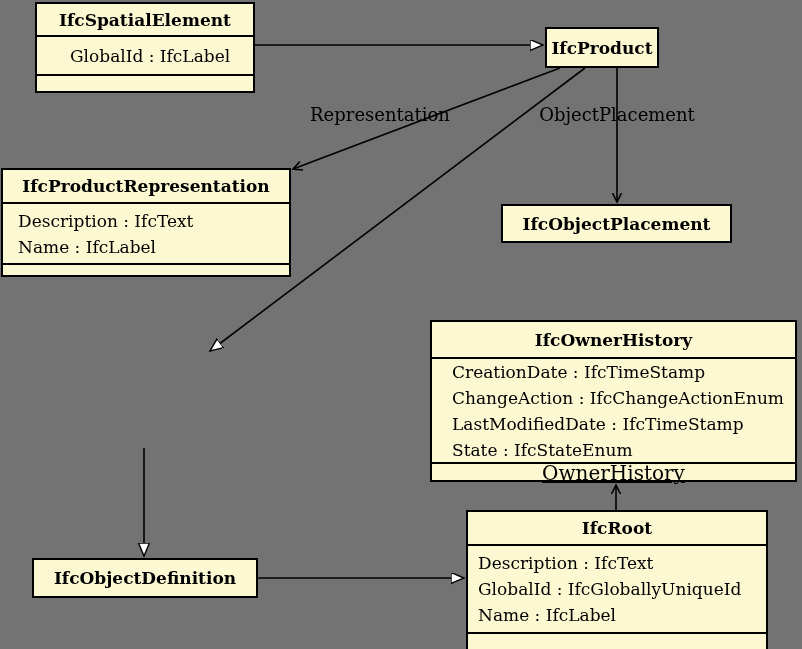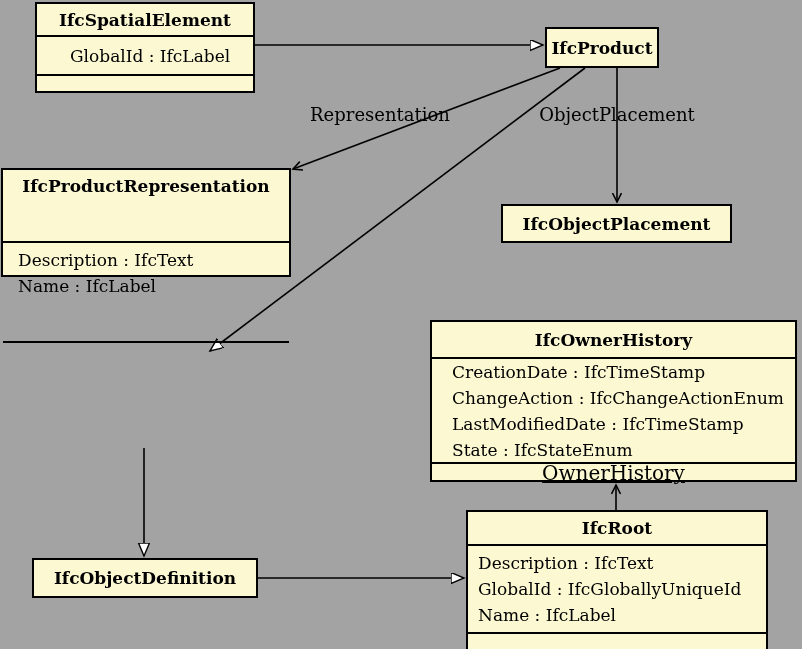--- a/index.html
+++ b/index.html
@@ -1,17 +1,17 @@
 <!DOCTYPE html>
 <html style="--box-fill: #FBF8D2;"><head>
 <meta charset="utf-8">
 <style>
   html,body { margin:0; padding:0; background:#fff; }
   #canvas {
-    position:relative; width:802px; height:649px; background:#a3a3a3; overflow:hidden;
+    position:relative; width:802px; height:649px; background:#737373; overflow:hidden;
     font-family:"DejaVu Serif", serif; color:#000;
   }
   #edges { position:absolute; left:0; top:0; width:802px; height:649px; }
   .cls {
     position:absolute; background:var(--box-fill,#FBF8D2); border:2px solid #000;
     box-sizing:border-box; display:flex; flex-direction:column;
   }
   .cls .title {
     display:flex; align-items:center; justify-content:center;
     font-weight:bold; font-size:17px; flex:0 0 auto;
@@ -57,21 +57,21 @@
     <div class="sec attrs" style="height:39px; padding-left:33px;">
       <div>GlobalId : IfcLabel</div>
     </div>
     <div class="sec empty"></div>
   </div>
 
   <div class="cls single" style="left:545px; top:27px; width:114px; height:41px;">
     <div class="title">IfcProduct</div>
   </div>
 
-  <div class="cls" style="left:1px; top:168px; width:290px; height:109px;gap:39px;">
+  <div class="cls" style="left:1px; top:168px; width:290px; height:109px;">
     <div class="title" style="height:32px;">IfcProductRepresentation</div>
     <div class="sec attrs" style="height:61px; padding-left:15px;">
       <div>Description : IfcText</div>
       <div>Name : IfcLabel</div>
     </div>
     <div class="sec empty"></div>
   </div>
 
   <div class="cls single" style="left:501px; top:204px; width:231px; height:39px;">
     <div class="title">IfcObjectPlacement</div>

